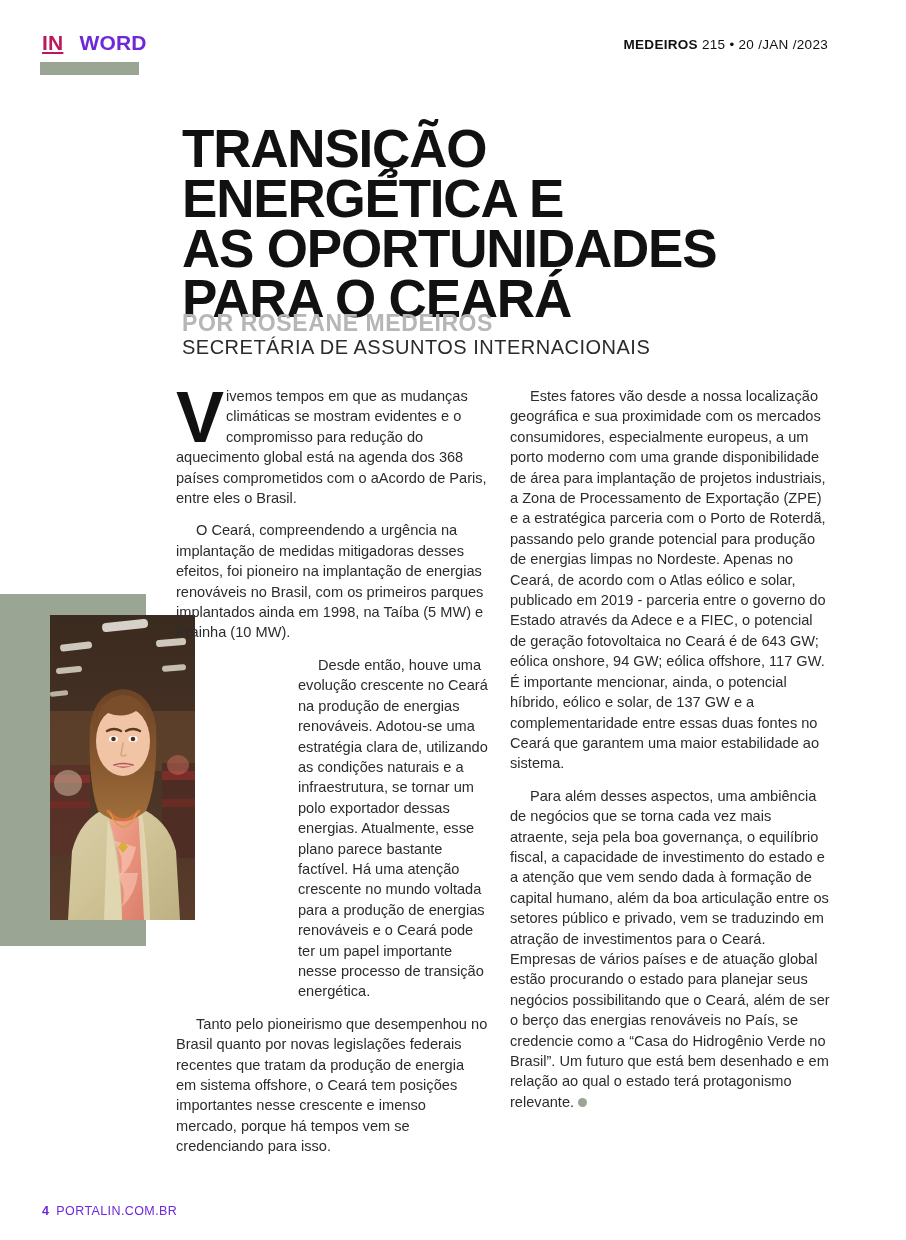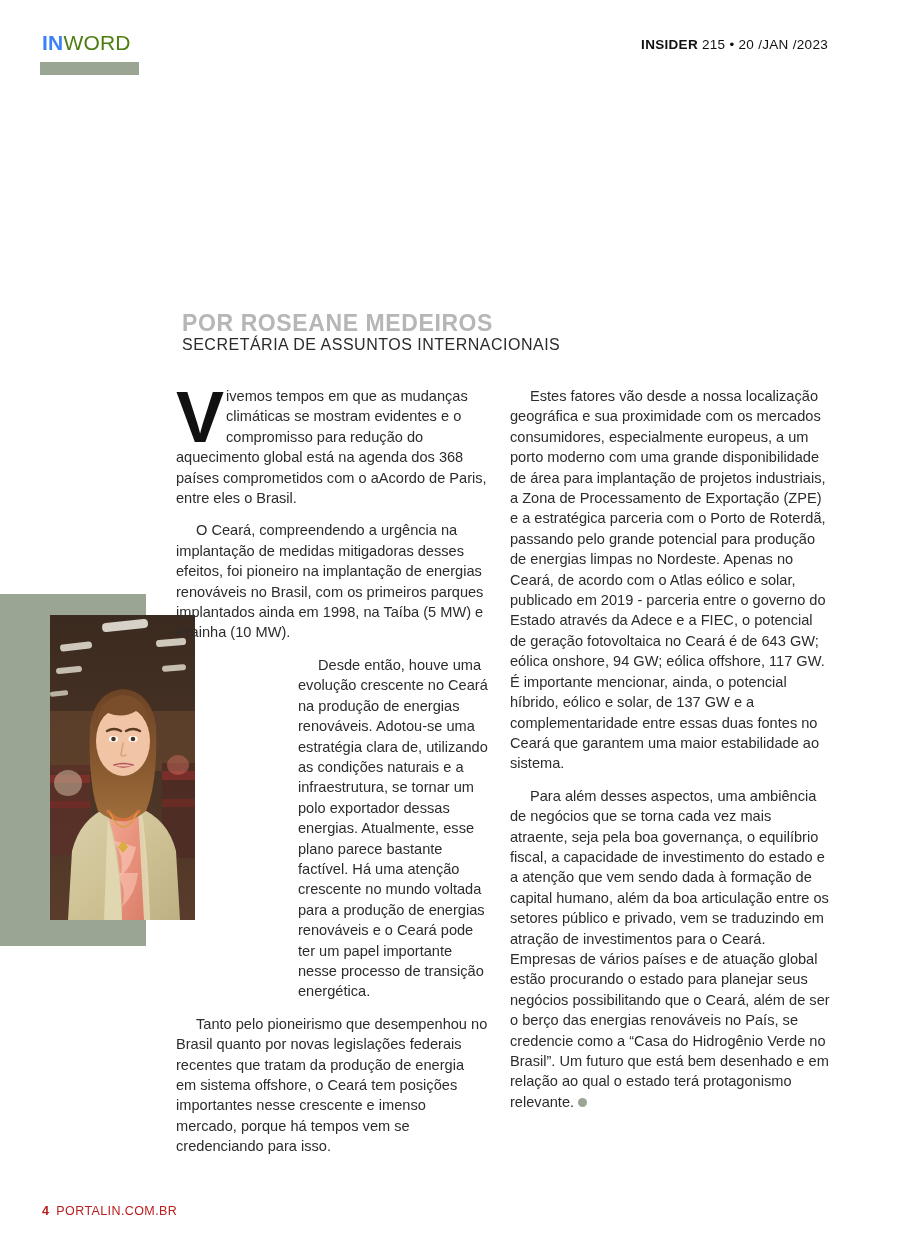--- a/index.html
+++ b/index.html
@@ -12,22 +12,22 @@
     overflow:hidden;
   }
   .page{position:relative;width:906px;height:1240px;}
 
   
   .masthead{
     position:absolute;left:42px;top:32px;
     font-size:21px;letter-spacing:.2px;line-height:1;
     white-space:nowrap;
   }
-  .masthead .in{font-weight:700;color:#3b82f6;}
-  .masthead .word{font-weight:400;color:#4d7c0f;}
+  .masthead .in{font-weight:700;color:#be185d;text-decoration:underline;}
+  .masthead .word{font-weight:700;color:#6d28d9;padding-left:16px;}
   .header-rule{
     position:absolute;left:40px;top:62px;
     width:99px;height:13px;background:#9aa593;
   }
   .issue{
     position:absolute;right:78px;top:37px;
     font-size:13.5px;letter-spacing:.3px;color:#111;white-space:nowrap;
   }
   .issue .strong{font-weight:700;}
 
@@ -41,21 +41,21 @@
     color:#111;
   }
   .title .ln{display:block;white-space:nowrap;}
   .byline{
     position:absolute;left:182px;top:310px;
     font-weight:700;font-size:23px;letter-spacing:.6px;
     color:#b6b6b6;white-space:nowrap;text-align:center;
   }
   .byline-sub{
     position:absolute;left:182px;top:336px;
-    font-weight:400;font-size:16px;letter-spacing:.5px;
+    font-weight:400;font-size:20px;letter-spacing:.5px;
     color:#2b2b2b;white-space:nowrap;
   }
 
   
   .green-block{
     position:absolute;left:0px;top:594px;
     width:146px;height:352px;background:#9aa593;
   }
   .photo{
     position:absolute;left:50px;top:615px;
@@ -104,39 +104,45 @@
     width:9px;height:9px;border-radius:50%;
     background:#9aa593;
     margin-left:4px;
     vertical-align:baseline;
     position:relative;top:0px;
   }
 
   
   .footer{
     position:absolute;left:42px;bottom:22px;
-    font-size:12.5px;letter-spacing:.4px;color:#b91c1c;
+    font-size:12.5px;letter-spacing:.4px;color:#6d28d9;
     white-space:nowrap;
   }
   .footer .pg{font-weight:700;margin-right:7px;}
   .footer .site{font-weight:400;}
 </style>
 </head>
 <body>
 
 <div class="page">
 
   <div class="masthead">
     <span class="in">IN</span><span class="word">WORD</span>
   </div>
   <div class="header-rule"></div>
   <div class="issue">
-    <span class="strong">INSIDER</span><span> 215 • 20 /JAN /2023</span>
-  </div>
-
+    <span class="strong">MEDEIROS</span><span> 215 • 20 /JAN /2023</span>
+  </div>
+
+  <h1 class="title">
+    <span class="ln">TRANSIÇÃO</span>
+    <span class="ln">ENERGÉTICA E</span>
+    <span class="ln">AS OPORTUNIDADES</span>
+    <span class="ln">PARA O CEARÁ</span>
+  </h1>
   <div class="byline">POR ROSEANE MEDEIROS</div>
   <div class="byline-sub">SECRETÁRIA DE ASSUNTOS INTERNACIONAIS</div>
 
   <div class="green-block"></div>
   <div class="photo">
     <svg viewBox="0 0 145 305" preserveAspectRatio="none">
       <defs>
         <linearGradient id="bgTop" x1="0" y1="0" x2="0" y2="1">
           <stop offset="0%" stop-color="#3b2a1f"></stop>
           <stop offset="55%" stop-color="#4a3426"></stop>

